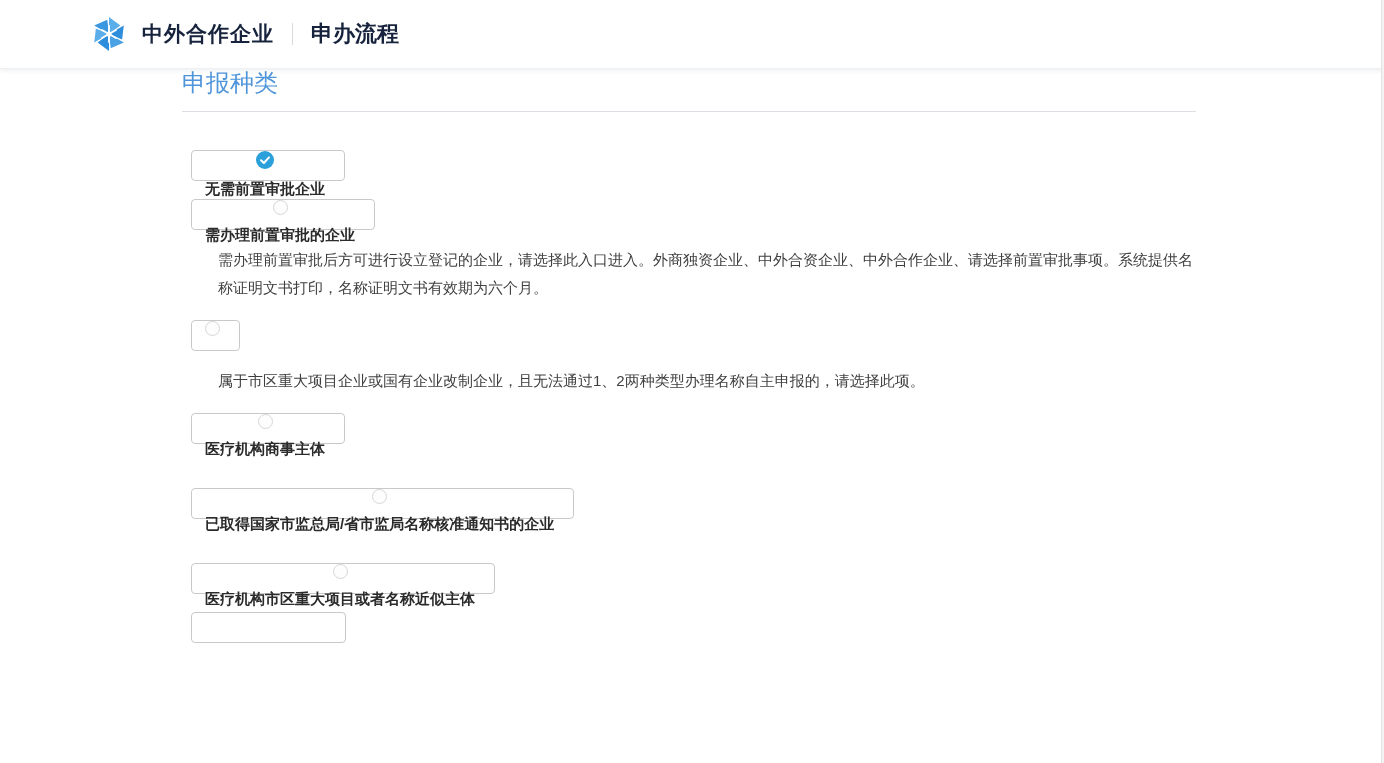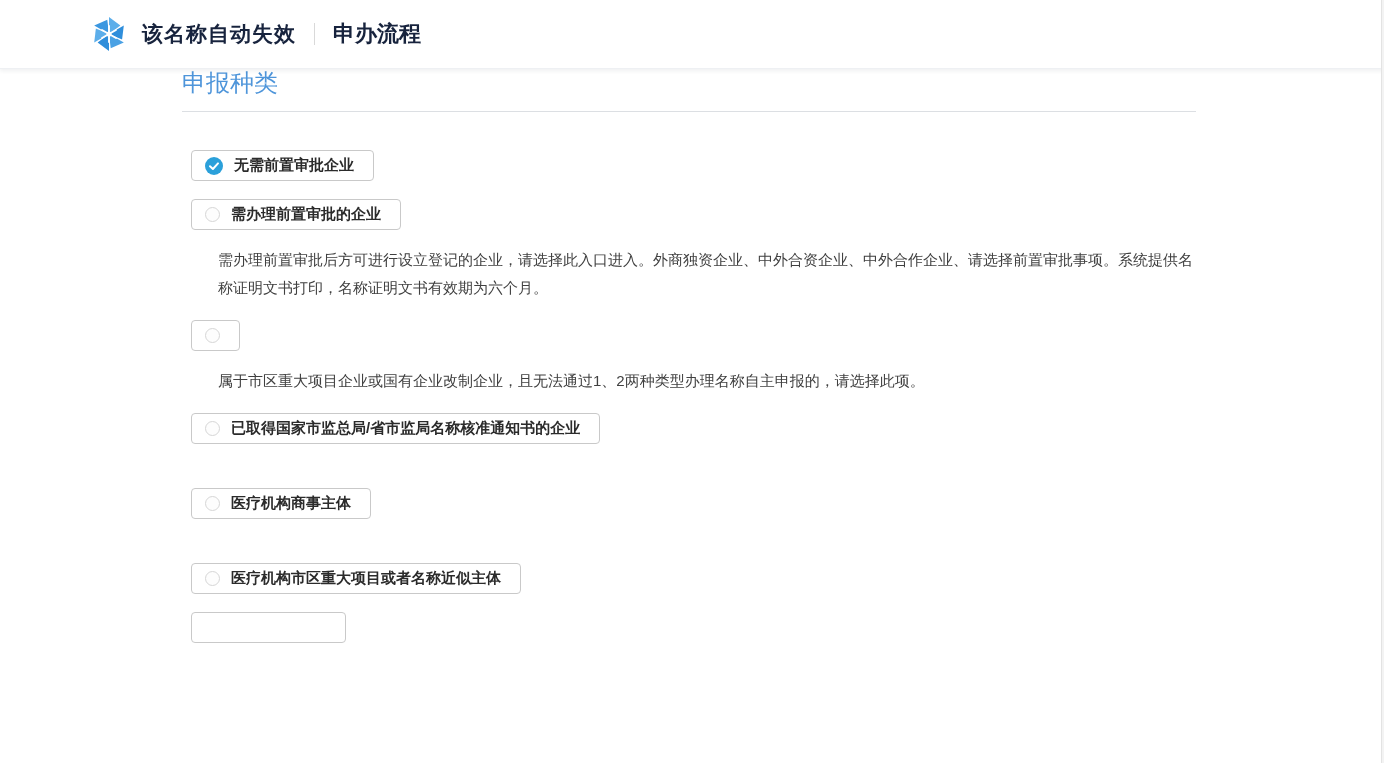--- a/index.html
+++ b/index.html
@@ -42,20 +42,21 @@
   .options { margin-top: 38px; margin-left: 9px; }
   .option-block { margin-bottom: 18px; }
   .option-block.no-desc { margin-bottom: 44px; }
   .option-btn {
     display: inline-flex; align-items: center;
     height: 31px; padding: 0 19px 0 13px;
     background: #fff;
     border: 1px solid #c9c9c9; border-radius: 4px;
     cursor: pointer; gap: 11px;
     font-family: inherit;
+    flex-direction: column;
   }
   .option-label { font-size: 15px; font-weight: 700; color: #2b2b2b; white-space: nowrap; }
   .radio-unchecked {
     width: 15px; height: 15px; flex: none;
     border: 1px solid #d6d6d6; border-radius: 50%;
     background: #fdfdfd;
   }
   .radio-checked { width: 18px; height: 18px; flex: none; display: inline-flex; }
   .option-desc {
     margin: 16px 0 0 27px;
@@ -87,21 +88,21 @@
       <path d="M20 20 L20 2 L32 11 Z" fill="#5caeea" transform="rotate(240 20 20)"></path>
       <path d="M20 20 L20 2 L32 11 Z" fill="#3b97e0" transform="rotate(300 20 20)"></path>
     </g>
     <g stroke="#ffffff" stroke-width="2" stroke-linecap="round">
       <line x1="20" y1="11.5" x2="20" y2="28.5"></line>
       <line x1="20" y1="11.5" x2="20" y2="28.5" transform="rotate(60 20 20)"></line>
       <line x1="20" y1="11.5" x2="20" y2="28.5" transform="rotate(120 20 20)"></line>
     </g>
     <circle cx="20" cy="20" r="2.7" fill="#ffffff"></circle>
   </svg>
-  <span class="logo-text">该名称自动失效</span>
+  <span class="logo-text">中外合作企业</span>
   <span class="header-divider"></span>
   <span class="nav-title">申办流程</span>
 </header>
 
 <main class="main">
   <h1 class="page-title">申报种类</h1>
   <hr class="title-rule">
 
   <div class="options">
 
@@ -126,28 +127,28 @@
     <div class="option-block">
       <button class="option-btn">
         <span class="radio-unchecked"></span>
       </button>
       <p class="option-desc">属于市区重大项目企业或国有企业改制企业，且无法通过1、2两种类型办理名称自主申报的，请选择此项。</p>
     </div>
 
     <div class="option-block no-desc">
       <button class="option-btn">
         <span class="radio-unchecked"></span>
-        <span class="option-label">已取得国家市监总局/省市监局名称核准通知书的企业</span>
+        <span class="option-label">医疗机构商事主体</span>
       </button>
     </div>
 
     <div class="option-block no-desc">
       <button class="option-btn">
         <span class="radio-unchecked"></span>
-        <span class="option-label">医疗机构商事主体</span>
+        <span class="option-label">已取得国家市监总局/省市监局名称核准通知书的企业</span>
       </button>
     </div>
 
     <div class="option-block">
       <button class="option-btn">
         <span class="radio-unchecked"></span>
         <span class="option-label">医疗机构市区重大项目或者名称近似主体</span>
       </button>
     </div>
 

